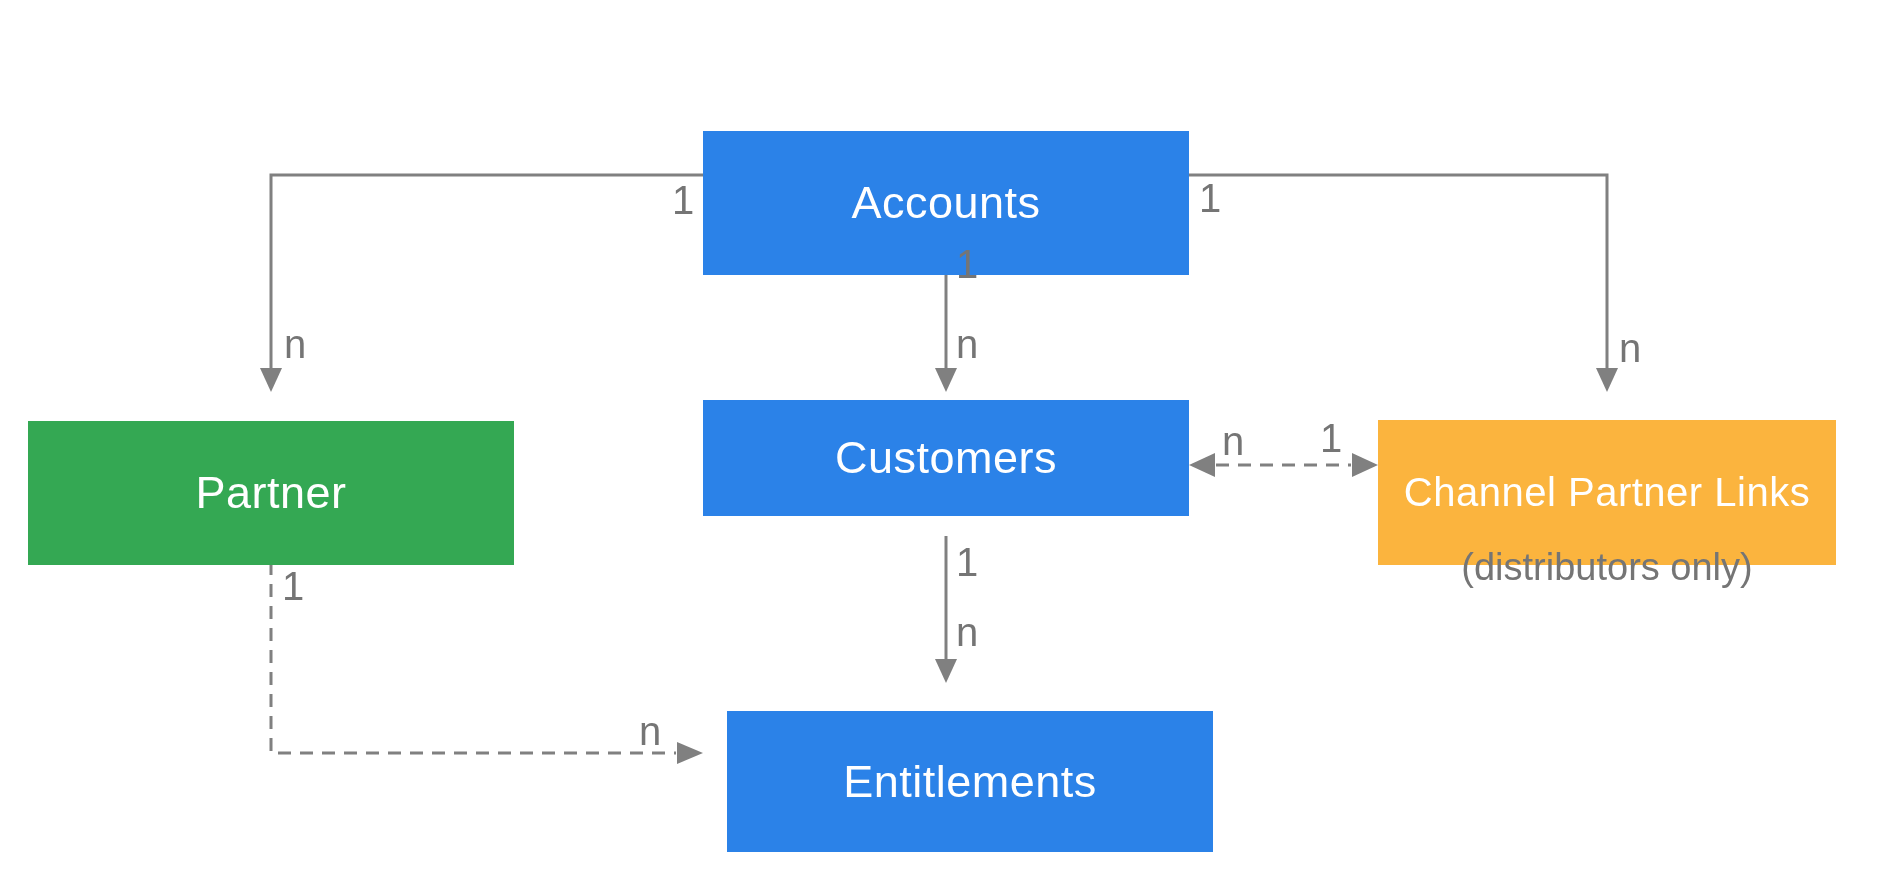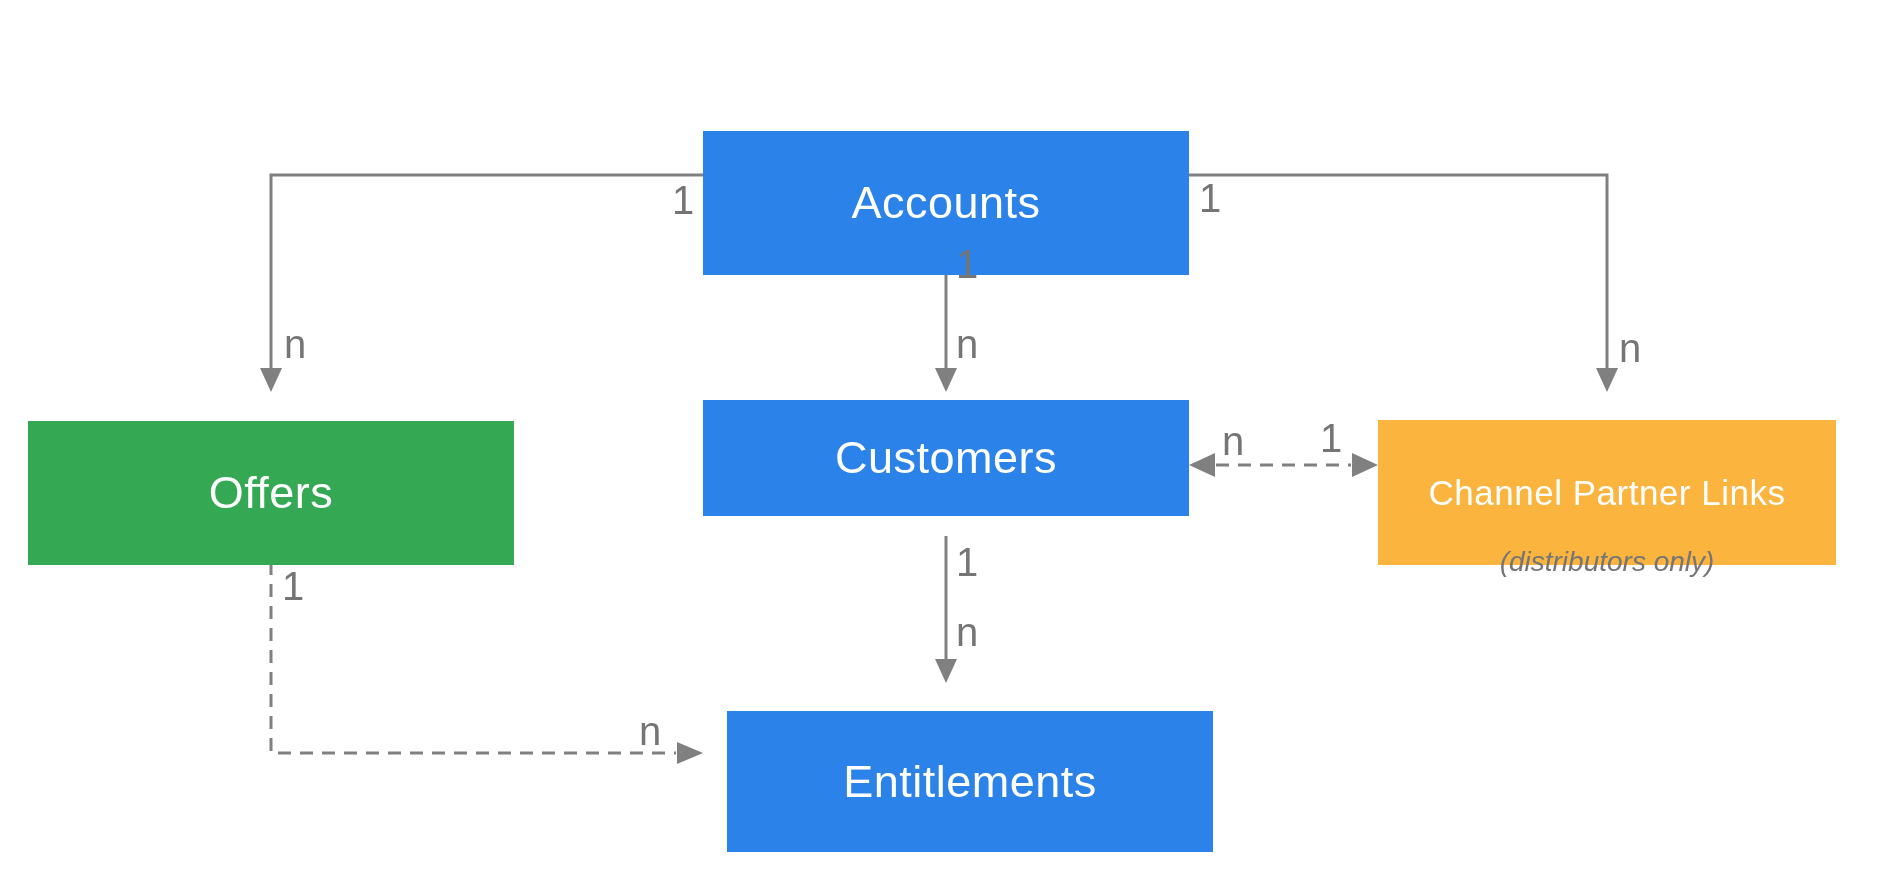--- a/index.html
+++ b/index.html
@@ -37,44 +37,43 @@
     position: absolute;
     display: flex;
     align-items: center;
     justify-content: center;
     color: var(--node-text-color, #ffffff);
     font-size: 45px;
     letter-spacing: 0.5px;
     white-space: nowrap;
     margin-top: 28px;
   }
-  .node.small-text { font-size: 35px; }
+  .node.small-text { font-size: 40px; }
   .node-accounts     { left: 703px;  top: 103px; width: 486px; height: 144px; }
   .node-offers       { left: 28px;   top: 393px; width: 486px; height: 144px; }
   .node-customers    { left: 703px;  top: 372px; width: 486px; height: 116px; }
   .node-cpl          { left: 1378px; top: 392px; width: 458px; height: 145px; }
   .node-entitlements { left: 727px;  top: 683px; width: 486px; height: 141px; }
   .cardinality {
     position: absolute;
     transform: translate(-50%, -50%);
     color: var(--label-color, #757575);
     font-size: 40px;
     line-height: 1;
     white-space: nowrap;
   }
   .node-caption {
     position: absolute;
     left: 1378px;
     top: 546px;
     width: 458px;
     text-align: center;
     color: var(--label-color, #757575);
-    font-size: 28px;
+    font-size: 38px;
     white-space: nowrap;
-    font-style: italic;
   }
 </style>
 </head>
 <body>
 
 <div class="canvas" style="--background-color: #ffffff; --node-text-color: #ffffff; --label-color: #757575;">
 
   <svg class="connector-layer" viewBox="0 0 1902 890" style="--connector-color: #808080;">
 
     <path class="connector" d="M703,175 L271,175 L271,370"></path>
@@ -93,21 +92,21 @@
     <polygon class="arrowhead" points="1189,465 1215,453 1215,477"></polygon>
     <polygon class="arrowhead" points="1378,465 1352,453 1352,477"></polygon>
 
     <path class="connector dashed" d="M271,562 L271,753 L676,753"></path>
     <polygon class="arrowhead" points="271,537 260,563 282,563"></polygon>
     <polygon class="arrowhead" points="703,753 677,742 677,764"></polygon>
   </svg>
 
   <div class="node node-accounts" style="background-color: rgb(43, 130, 232);">Accounts</div>
 
-  <div class="node node-offers" style="background-color: rgb(52, 168, 83);">Offers</div>
+  <div class="node node-offers" style="background-color: rgb(52, 168, 83);">Partner</div>
 
   <div class="node node-customers" style="background-color: rgb(43, 130, 232);">Customers</div>
 
   <div class="node node-cpl small-text" style="background-color: rgb(251, 180, 62);">Channel Partner Links</div>
 
   <div class="node node-entitlements" style="background-color: rgb(43, 130, 232);">Entitlements</div>
 
   <div class="node-caption">(distributors only)</div>
 
   <span class="cardinality" style="left:683px;  top:200px;">1</span>

